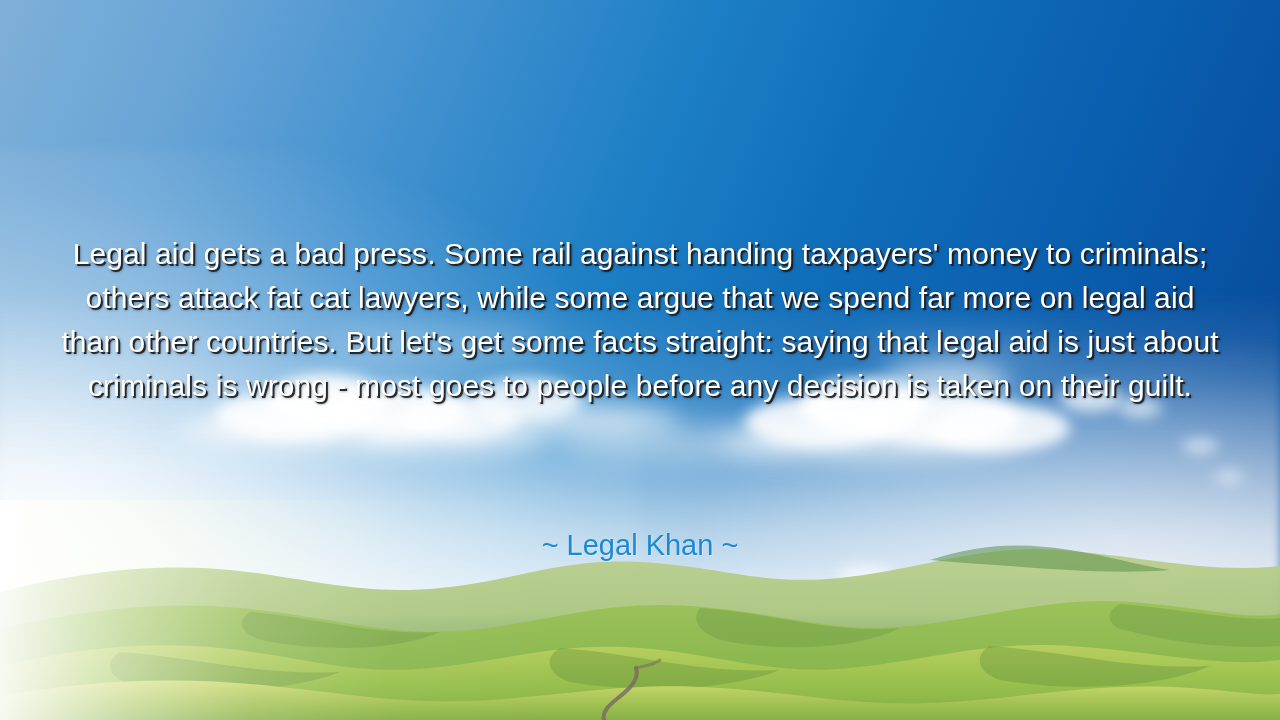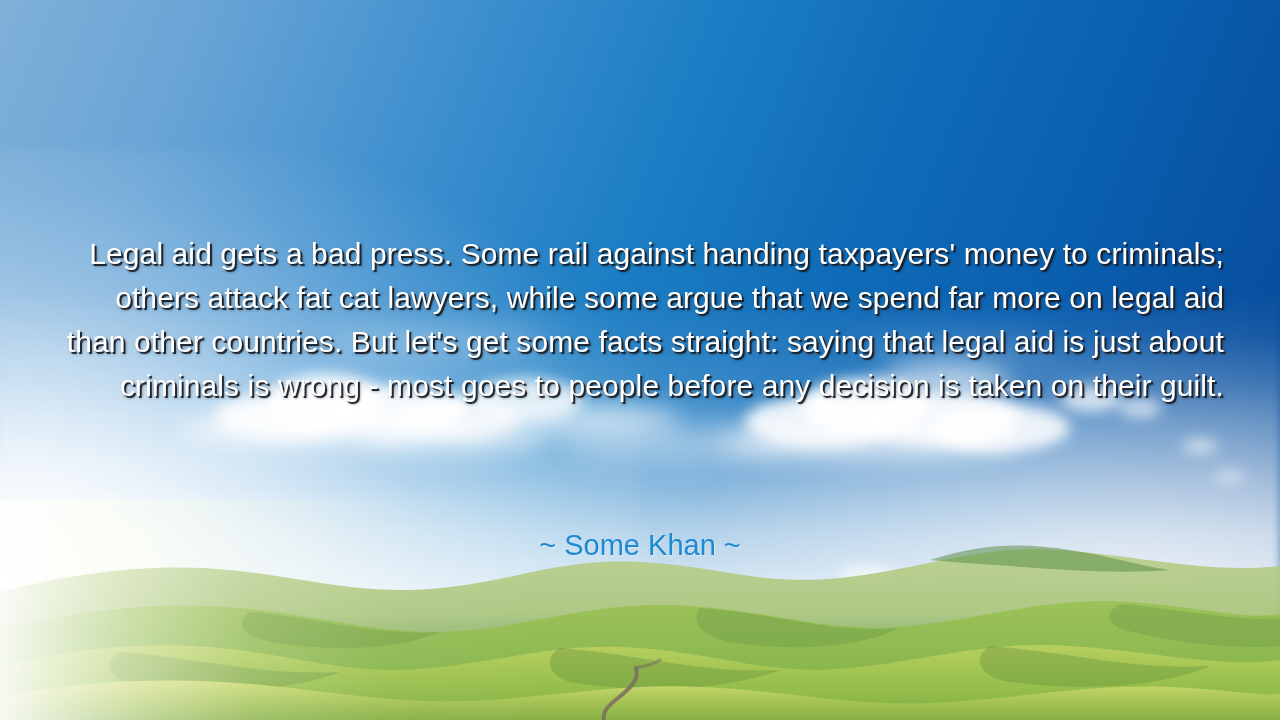--- a/index.html
+++ b/index.html
@@ -93,21 +93,21 @@
   
   .hills { position: absolute; left:0; right:0; bottom:0; height: 220px; }
   .hills svg { display:block; width:100%; height:100%; }
 
   
   .quote-block {
     position: absolute;
     left: 0;
     right: 0;
     top: 232px;
-    text-align: right;
+    text-align: center;
     padding: 0 56px;
     box-sizing: border-box;
   }
   .quote-text {
     margin: 0;
     color: #ffffff;
     font-size: 30px;
     line-height: 44px;
     font-weight: 400;
     letter-spacing: 0.1px;
@@ -251,16 +251,16 @@
 
       <rect x="0" y="0" width="560" height="220" fill="url(#gHazeLeft)"></rect>
     </svg>
   </div>
 
   <div class="quote-block">
     <p class="quote-text">Legal aid gets a bad press. Some rail against handing taxpayers' money to criminals; others attack fat cat lawyers, while some argue that we spend far more on legal aid than other countries. But let's get some facts straight: saying that legal aid is just about criminals is wrong - most goes to people before any decision is taken on their guilt.</p>
   </div>
 
   <div class="attribution">
-    <p class="attribution-text">~ Some Khan ~</p>
+    <p class="attribution-text">~ Legal Khan ~</p>
   </div>
 
 </div>
 
 </body></html>

